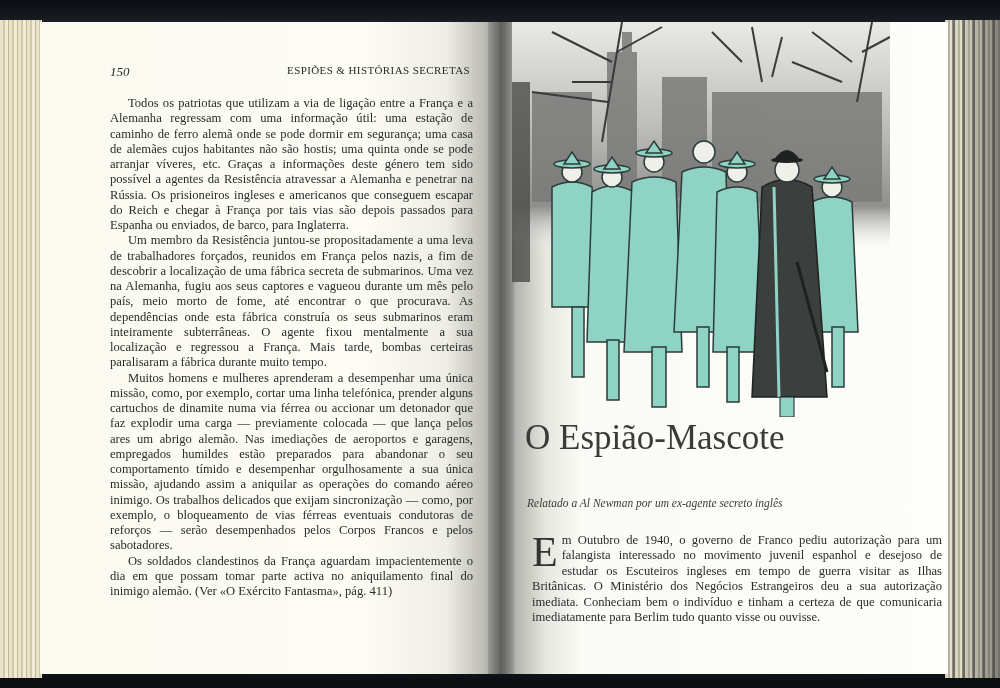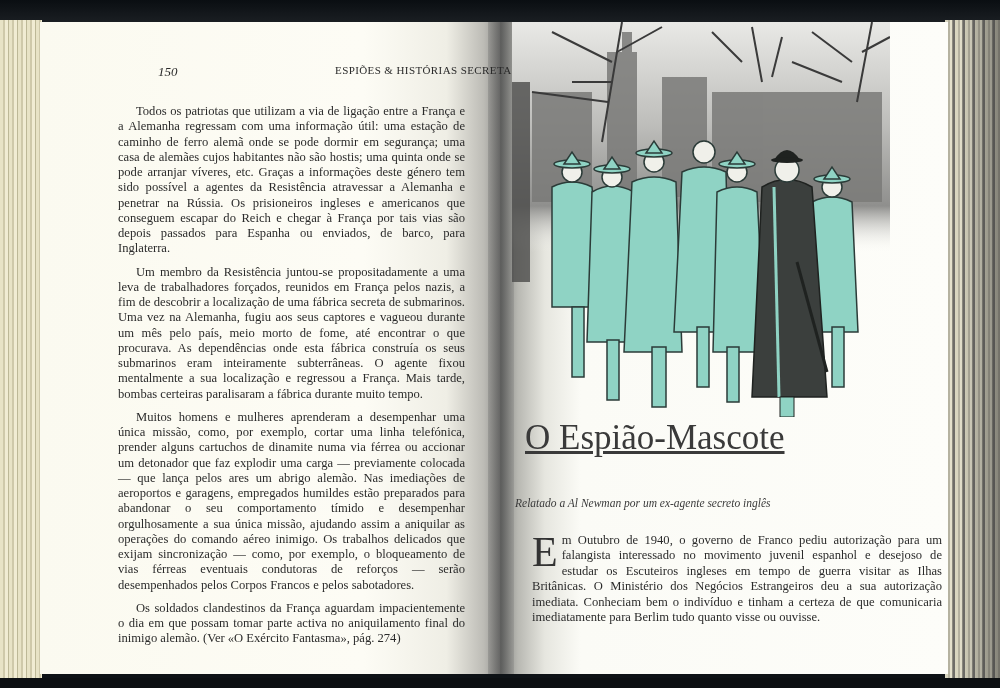--- a/index.html
+++ b/index.html
@@ -39,42 +39,42 @@
       background: linear-gradient(90deg, #7f807d 0%, #b8b8b2 4%, #e6e6df 10%, #fbfbf6 18%, #fdfdf9 100%);
     }
     .gutter {
       position:absolute; left:488px; top:22px; width:26px; height:652px;
       background: linear-gradient(90deg, rgba(120,120,118,0.4), rgba(70,70,70,0.6), rgba(130,130,128,0.4));
     }
 
     
     .running-head {
       position:absolute; left:110px; top:64px; width:360px; height:20px;
-      font-size:13px; color:#2a2a2a;margin-left:48px;
+      font-size:13px; color:#2a2a2a;
     }
     .page-number { position:absolute; left:0; top:0; font-style:italic; font-size:13px; }
     .running-title { position:absolute; right:0; top:0; letter-spacing:0.4px; font-size:11px; }
 
     .body-text {
       position:absolute; left:110px; top:96px; width:363px;
       font-size:12.6px; line-height:15.25px; color:#2b2b2b;
       text-align: justify;
     }
-    .body-text p { margin:8px; text-indent: 18px; }
+    .body-text p { margin:0; text-indent: 18px; }
 
     
     .illustration {
       position:absolute; left:512px; top:22px; width:378px; height:395px;
     }
     .chapter-title {
       position:absolute; left:525px; top:420px; width:400px;
-      font-size:35px; line-height:36px; color:#3a3a3a; font-weight:normal;text-decoration:underline;
+      font-size:35px; line-height:36px; color:#3a3a3a; font-weight:normal;
     }
     .byline {
-      position:absolute; left:515px; top:497px; width:400px;
+      position:absolute; left:527px; top:497px; width:400px;
       font-size:11.5px; font-style:italic; color:#3a3a3a;
     }
     .chapter-body {
       position:absolute; left:532px; top:533px; width:410px;
       font-size:12.6px; line-height:15.4px; color:#2b2b2b; text-align:justify;
     }
     .chapter-body p { margin:0; }
     .drop-cap {
       float:left; font-size:42px; line-height:34px; margin:2px 4px 0 0; color:#333;
     }
@@ -92,21 +92,21 @@
 
 <div class="running-head">
   <span class="page-number">150</span>
   <span class="running-title">ESPIÕES &amp; HISTÓRIAS SECRETAS</span>
 </div>
 
 <div class="body-text">
   <p>Todos os patriotas que utilizam a via de ligação entre a França e a Alemanha regressam com uma informação útil: uma estação de caminho de ferro alemã onde se pode dormir em segurança; uma casa de alemães cujos habitantes não são hostis; uma quinta onde se pode arranjar víveres, etc. Graças a informações deste género tem sido possível a agentes da Resistência atravessar a Alemanha e penetrar na Rússia. Os prisioneiros ingleses e americanos que conseguem escapar do Reich e chegar à França por tais vias são depois passados para Espanha ou enviados, de barco, para Inglaterra.</p>
   <p>Um membro da Resistência juntou-se propositadamente a uma leva de trabalhadores forçados, reunidos em França pelos nazis, a fim de descobrir a localização de uma fábrica secreta de submarinos. Uma vez na Alemanha, fugiu aos seus captores e vagueou durante um mês pelo país, meio morto de fome, até encontrar o que procurava. As dependências onde esta fábrica construía os seus submarinos eram inteiramente subterrâneas. O agente fixou mentalmente a sua localização e regressou a França. Mais tarde, bombas certeiras paralisaram a fábrica durante muito tempo.</p>
   <p>Muitos homens e mulheres aprenderam a desempenhar uma única missão, como, por exemplo, cortar uma linha telefónica, prender alguns cartuchos de dinamite numa via férrea ou accionar um detonador que faz explodir uma carga — previamente colocada — que lança pelos ares um abrigo alemão. Nas imediações de aeroportos e garagens, empregados humildes estão preparados para abandonar o seu comportamento tímido e desempenhar orgulhosamente a sua única missão, ajudando assim a aniquilar as operações do comando aéreo inimigo. Os trabalhos delicados que exijam sincronização — como, por exemplo, o bloqueamento de vias férreas eventuais condutoras de reforços — serão desempenhados pelos Corpos Francos e pelos sabotadores.</p>
-  <p>Os soldados clandestinos da França aguardam impacientemente o dia em que possam tomar parte activa no aniquilamento final do inimigo alemão. (Ver «O Exército Fantasma», pág. 274)</p>
+  <p>Os soldados clandestinos da França aguardam impacientemente o dia em que possam tomar parte activa no aniquilamento final do inimigo alemão. (Ver «O Exército Fantasma», pág. 411)</p>
 </div>
 
 <div class="illustration">
   <svg width="378" height="395" viewBox="0 0 378 395" xmlns="http://www.w3.org/2000/svg">
     <defs>
       <linearGradient id="sky" x1="0" y1="0" x2="0" y2="1">
         <stop offset="0" stop-color="#e9e9e6"></stop>
         <stop offset="0.45" stop-color="#bdbdba"></stop>
         <stop offset="0.8" stop-color="#8f8f8d"></stop>
         <stop offset="1" stop-color="#f4f4f0" stop-opacity="0"></stop>

